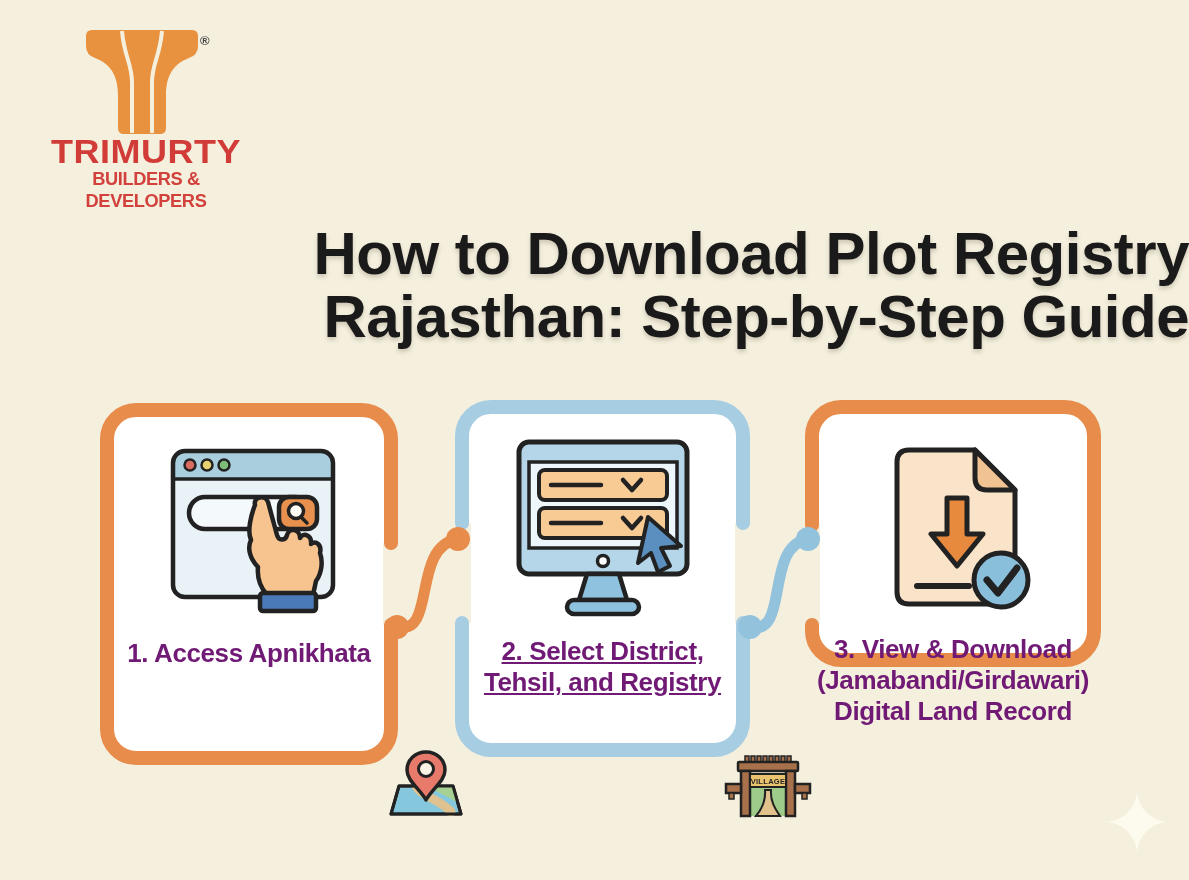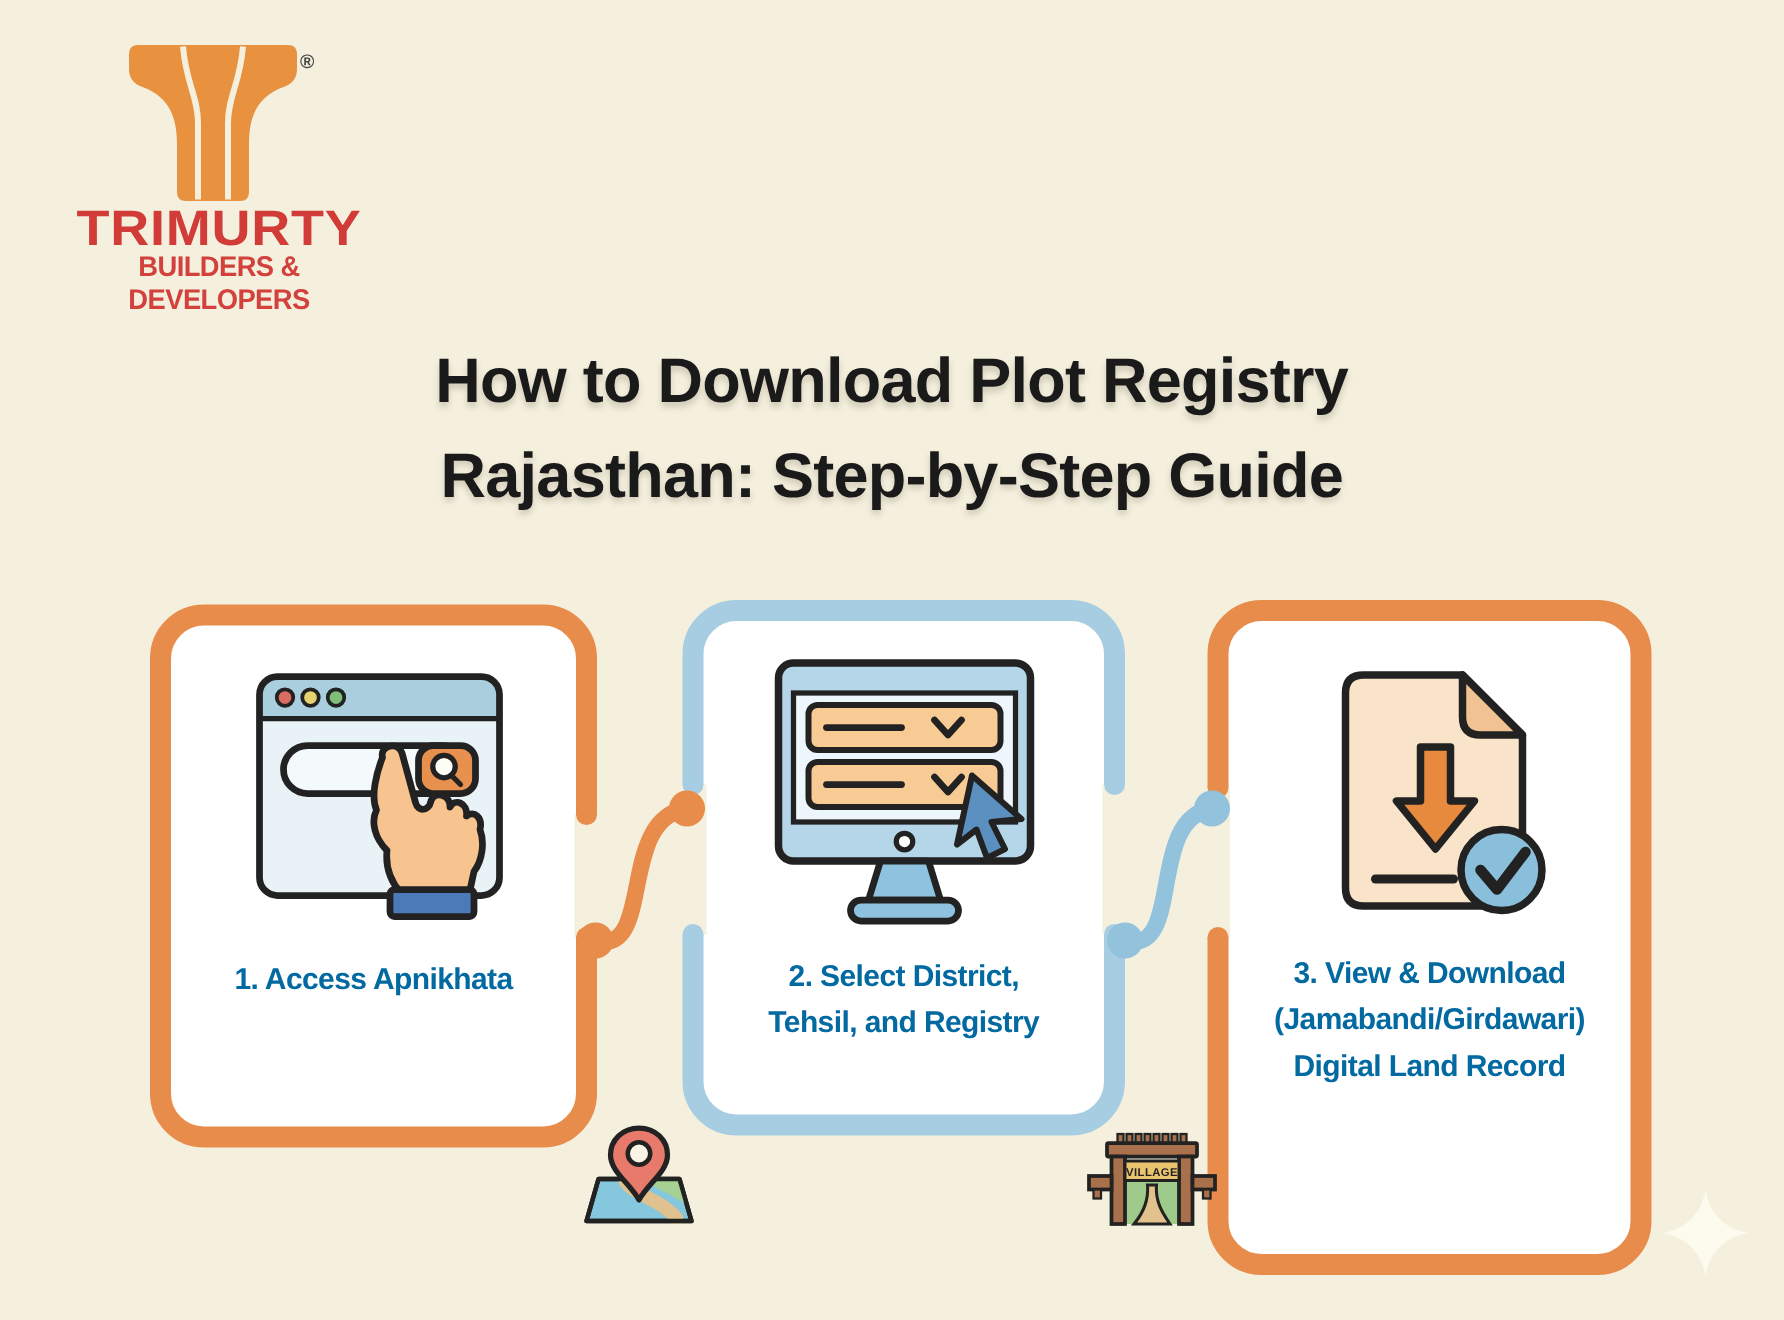--- a/index.html
+++ b/index.html
@@ -8,30 +8,30 @@
 
   
   .logo-glyph{position:absolute;left:86px;top:30px;width:112px;height:104px;}
   .logo-reg{position:absolute;left:200px;top:33px;font-size:13px;color:#444;font-weight:bold;}
   .logo-brand{position:absolute;left:46px;top:133px;width:200px;text-align:center;
     font-size:36px;font-weight:bold;color:#d23c38;letter-spacing:.5px;transform:scaleY(.92);transform-origin:top;}
   .logo-tagline{position:absolute;left:46px;top:168px;width:200px;text-align:center;
     font-size:19px;font-weight:bold;color:#d2413c;letter-spacing:-.4px;transform:scaleX(.96);transform-origin:center;}
 
   
-  .page-title{position:absolute;left:0;right:0;top:222px;margin:0;text-align:center;
-    font-size:42px;line-height:63px;font-weight:bold;color:#1a1a1a;letter-spacing:-.5px;
+  .page-title{position:absolute;left:0;right:0;top:222px;margin:0;text-align:right;
+    font-size:60px;line-height:63px;font-weight:bold;color:#1a1a1a;letter-spacing:-.5px;
     text-shadow:0 3px 4px rgba(90,80,60,.25);}
   .page-title span{display:block;}
 
   
   .card{position:absolute;background:#ffffff;border:14px solid #e78c4a;border-radius:36px;box-sizing:border-box;}
   .card-icon{position:absolute;}
   .card-label{position:absolute;left:-10px;right:-10px;text-align:center;
-    font-size:20px;line-height:31px;font-weight:bold;color:#0369a1;letter-spacing:-.4px;}
+    font-size:26px;line-height:31px;font-weight:bold;color:#701a75;letter-spacing:-.4px;}
   .card-label span{display:block;white-space:nowrap;}
 
   .overlay{position:absolute;left:0;top:0;pointer-events:none;}
   .deco{position:absolute;}
 </style>
 </head>
 <body>
 
 <div class="canvas">
 
@@ -78,27 +78,27 @@
       <line x1="46" y1="47" x2="96" y2="47" stroke="#222" stroke-width="4.5" stroke-linecap="round"></line>
       <path d="M118,42 L127,52 L136,42" fill="none" stroke="#222" stroke-width="4.5" stroke-linecap="round" stroke-linejoin="round"></path>
       <rect x="34" y="70" width="128" height="30" rx="6" fill="#f8ca94" stroke="#222" stroke-width="4"></rect>
       <line x1="46" y1="85" x2="96" y2="85" stroke="#222" stroke-width="4.5" stroke-linecap="round"></line>
       <path d="M118,80 L127,90 L136,80" fill="none" stroke="#222" stroke-width="4.5" stroke-linecap="round" stroke-linejoin="round"></path>
       <circle cx="98" cy="123" r="5.5" fill="#ffffff" stroke="#222" stroke-width="3.5"></circle>
       <path d="M82,136 L114,136 L122,162 L74,162 Z" fill="#8fc2de" stroke="#222" stroke-width="4.5" stroke-linejoin="round"></path>
       <rect x="62" y="162" width="72" height="14" rx="7" fill="#8fc2de" stroke="#222" stroke-width="4.5"></rect>
       <path d="M143,79 L176,108 L156,110 L165,128 L153,134 L146,115 L133,125 Z" fill="#5b8fc0" stroke="#222" stroke-width="4" stroke-linejoin="round"></path>
     </svg>
-    <div class="card-label" style="top:222px;">
+    <div class="card-label" style="top:222px;text-decoration:underline;">
       <span>2. Select District,</span>
       <span>Tehsil, and Registry</span>
     </div>
   </div>
 
-  <div class="card" style="left: 805px; top: 400px; width: 296px; height: 450px; border-color: rgb(231, 140, 74);">
+  <div class="card" style="left: 805px; top: 400px; width: 296px; height: 267px; border-color: rgb(231, 140, 74);">
     <svg class="card-icon" style="left:66px;top:32px;" width="150" height="168" viewBox="0 0 150 168">
       <path d="M24,4 H90 L130,44 V146 Q130,158 118,158 H24 Q12,158 12,146 V16 Q12,4 24,4 Z" fill="#fae4c9" stroke="#222" stroke-width="5" stroke-linejoin="round"></path>
       <path d="M90,4 V32 Q90,44 102,44 H130 Z" fill="#f1c393" stroke="#222" stroke-width="5" stroke-linejoin="round"></path>
       <path d="M62,52 H82 V88 H98 L72,120 L46,88 H62 Z" fill="#e78a3e" stroke="#222" stroke-width="5" stroke-linejoin="round"></path>
       <line x1="32" y1="140" x2="84" y2="140" stroke="#222" stroke-width="6" stroke-linecap="round"></line>
       <circle cx="116" cy="134" r="27" fill="#8abfdb" stroke="#222" stroke-width="5"></circle>
       <path d="M102,134 L113,147 L132,122" fill="none" stroke="#222" stroke-width="7" stroke-linecap="round" stroke-linejoin="round"></path>
     </svg>
     <div class="card-label" style="top:220px;">
       <span>3. View &amp; Download</span>

